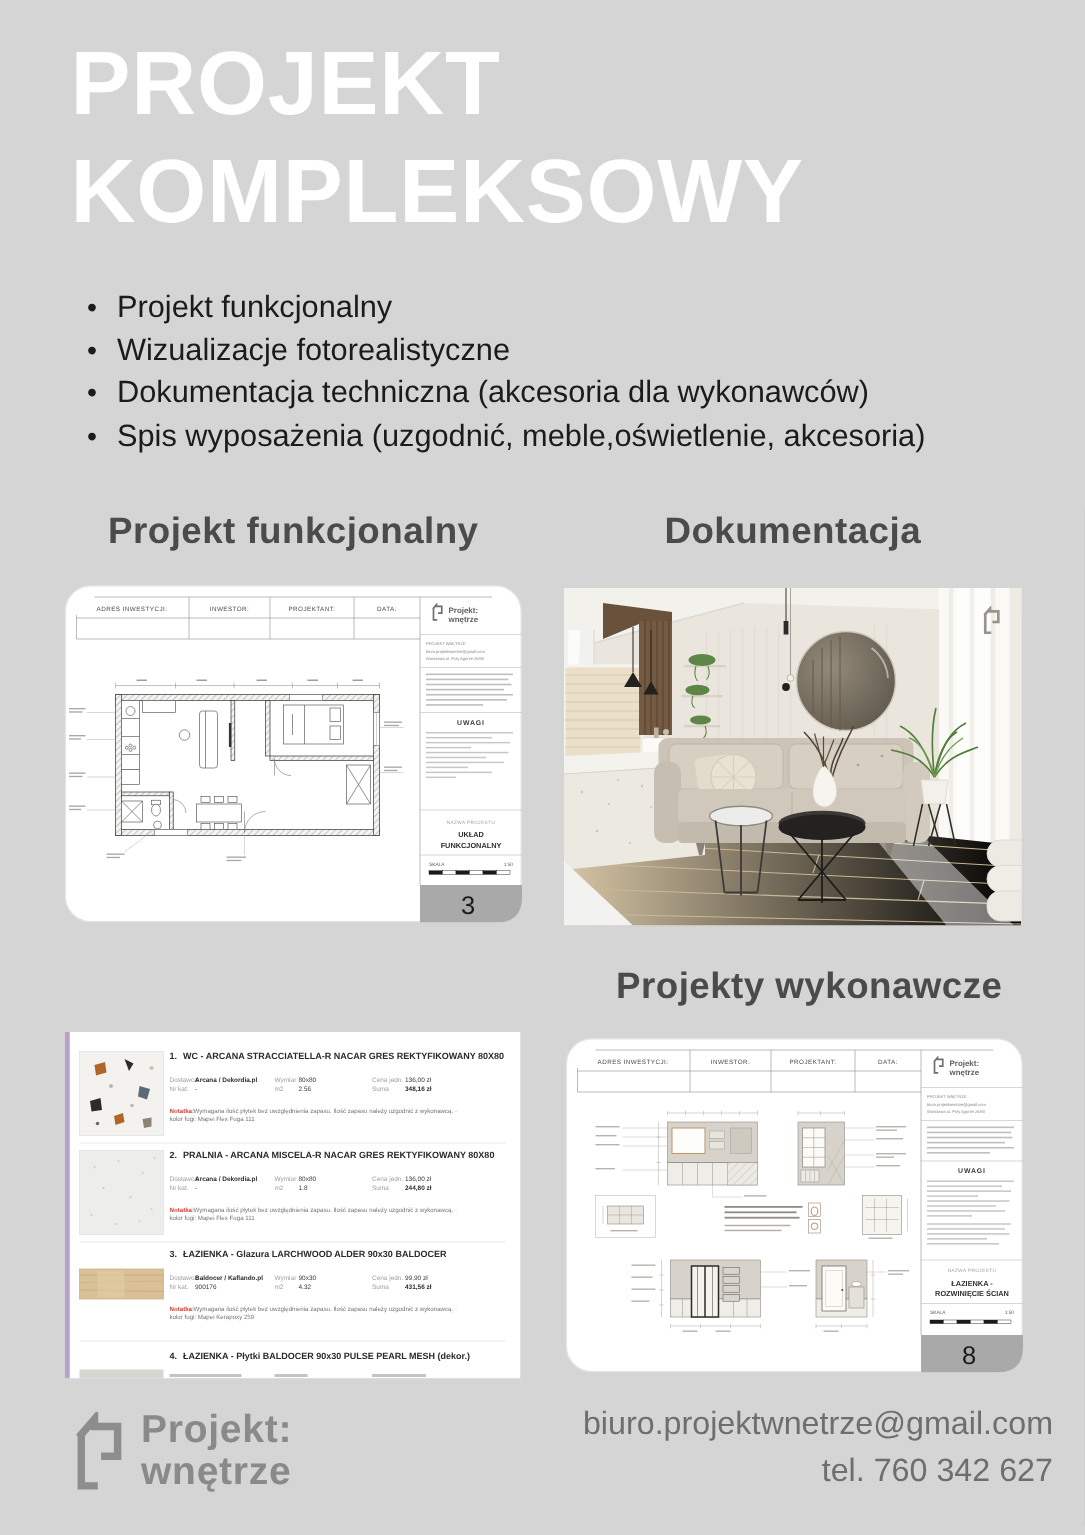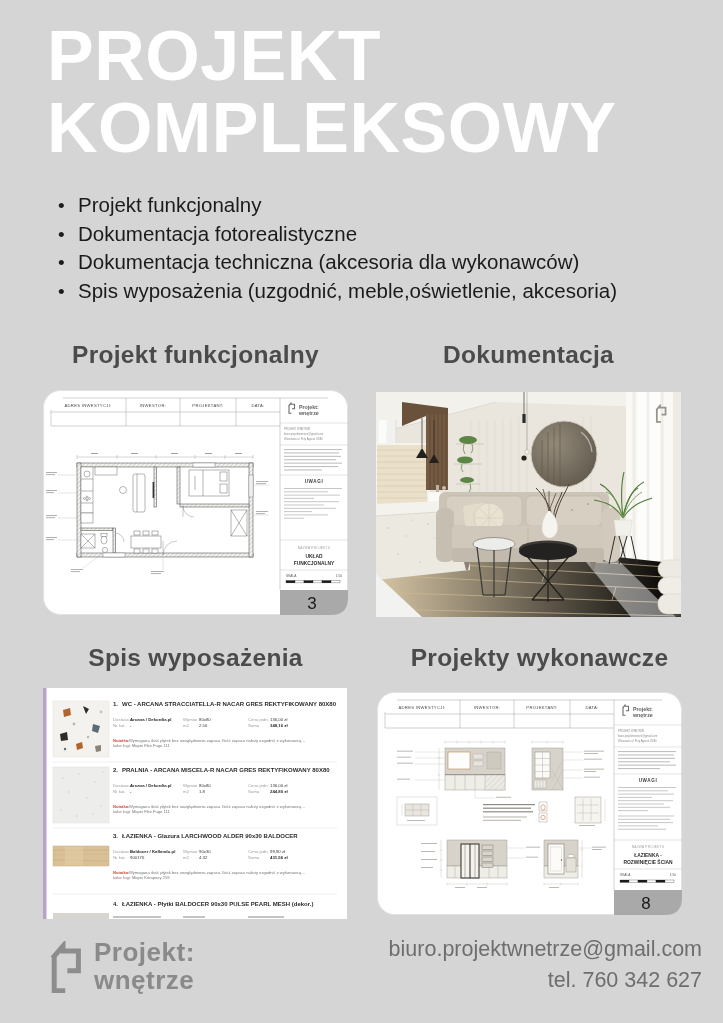--- a/index.html
+++ b/index.html
@@ -1,21 +1,21 @@
 <!DOCTYPE html>
 <html><head>
 <meta charset="utf-8">
 <style>
   html,body{margin:0;padding:0;background:#c7c7c7;}
   .poster{position:relative;width:723px;height:1023px;background:#d5d5d5;overflow:hidden;
           font-family:"Liberation Sans", sans-serif;}
 
   
   .title{position:absolute;left:47px;top:20px;margin:0;color:#ffffff;
-         font-size:70px;font-weight:700;line-height:72px;letter-spacing:.5px;}
+         font-size:60px;font-weight:700;line-height:72px;letter-spacing:.5px;}
 
   
   .features{position:absolute;left:58px;top:191px;margin:0;padding:0;list-style:none;
             color:#1b1b1b;font-size:20.5px;line-height:27.6px;font-weight:400;}
   .features li::before{content:"•";display:inline-block;width:20px;font-size:19px;}
 
   
   .sec{position:absolute;margin:0;font-size:24.5px;font-weight:700;color:#4b4b4b;
        text-align:center;letter-spacing:.3px;}
   .sec-func{left:43px;width:305px;top:341px;}
@@ -86,28 +86,27 @@
 
 <div class="poster">
 
   <h1 class="title">
     <span>PROJEKT</span><br>
     <span>KOMPLEKSOWY</span>
   </h1>
 
   <ul class="features">
     <li>Projekt funkcjonalny</li>
-    <li>Dokumentacja fotorealistyczne</li>
+    <li>Wizualizacje fotorealistyczne</li>
     <li>Dokumentacja techniczna (akcesoria dla wykonawców)</li>
     <li>Spis wyposażenia (uzgodnić, meble,oświetlenie, akcesoria)</li>
   </ul>
 
   <h2 class="sec sec-func">Projekt funkcjonalny</h2>
   <h2 class="sec sec-viz">Dokumentacja</h2>
-  <h2 class="sec sec-spis">Spis wyposażenia</h2>
   <h2 class="sec sec-wyk">Projekty wykonawcze</h2>
 
   <div class="tile tile-plan">
     <svg width="305" height="225" viewBox="0 0 305 225">
       <rect x="0.5" y="0.5" width="304" height="224" rx="17" fill="#ffffff" stroke="#e2e2e2"></rect>
 
       <g stroke="#9a9a9a" stroke-width="0.45" fill="none">
         <path d="M20 8 H285"></path>
           <path d="M8 22 H237"></path>
           <path d="M8 36 H237"></path>

